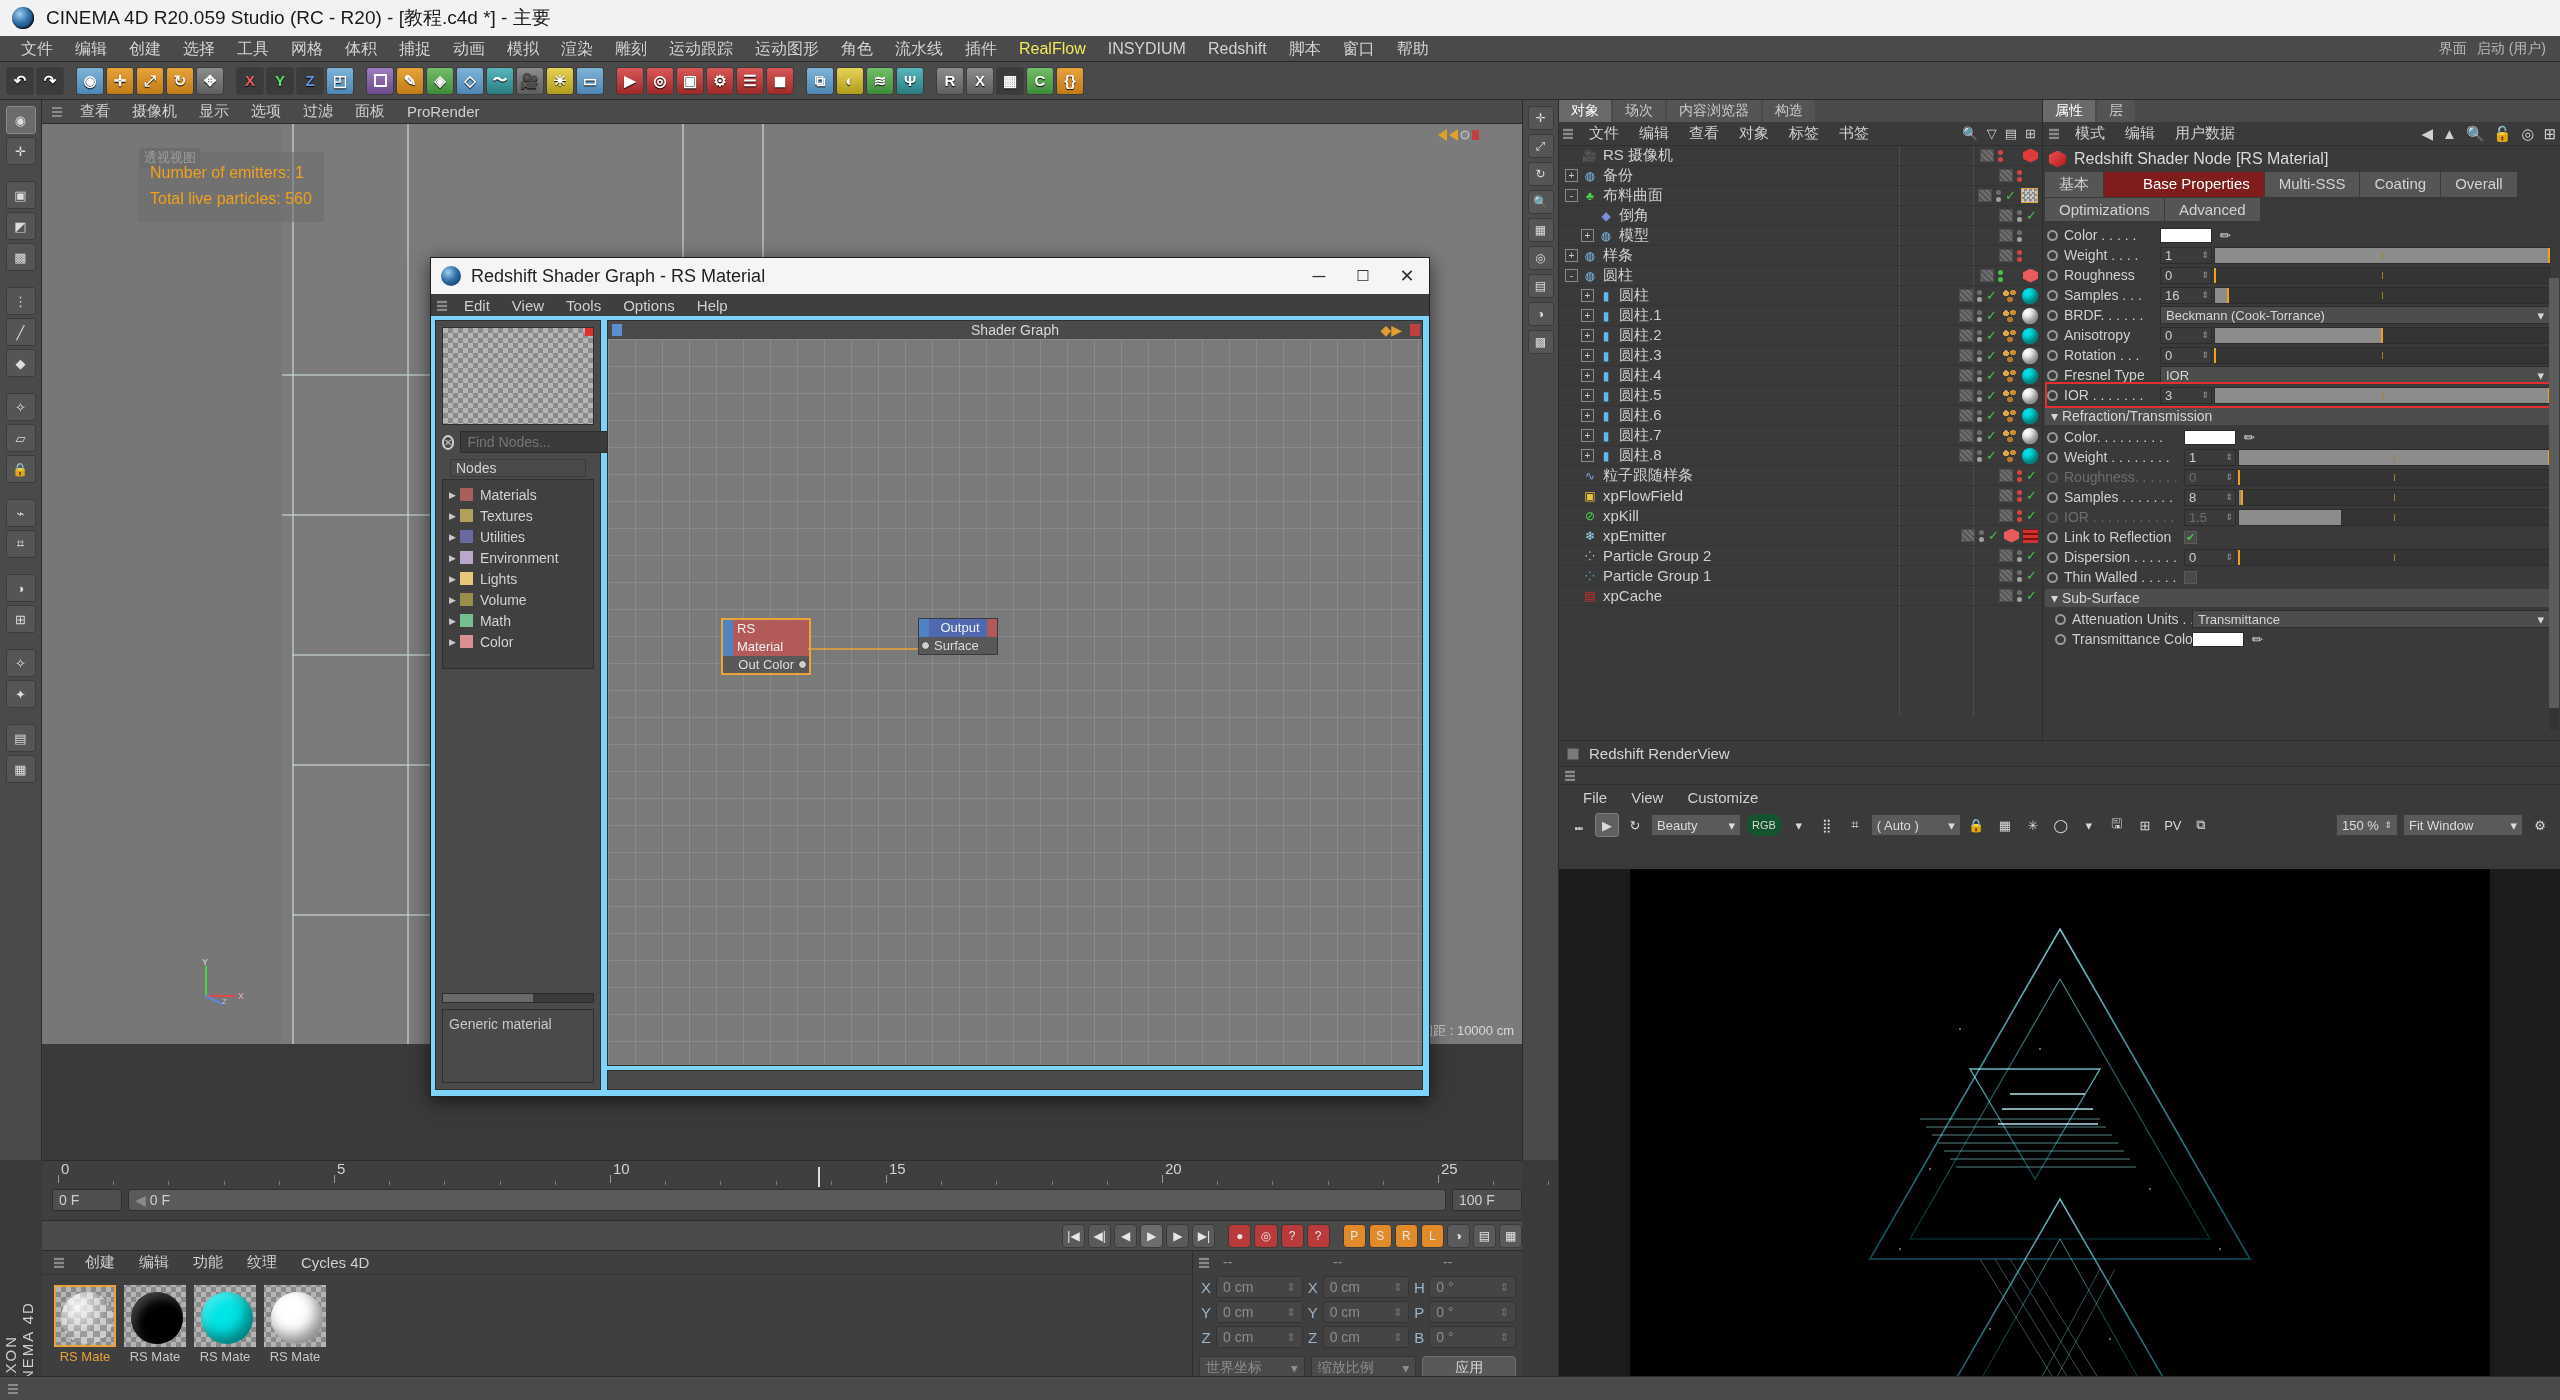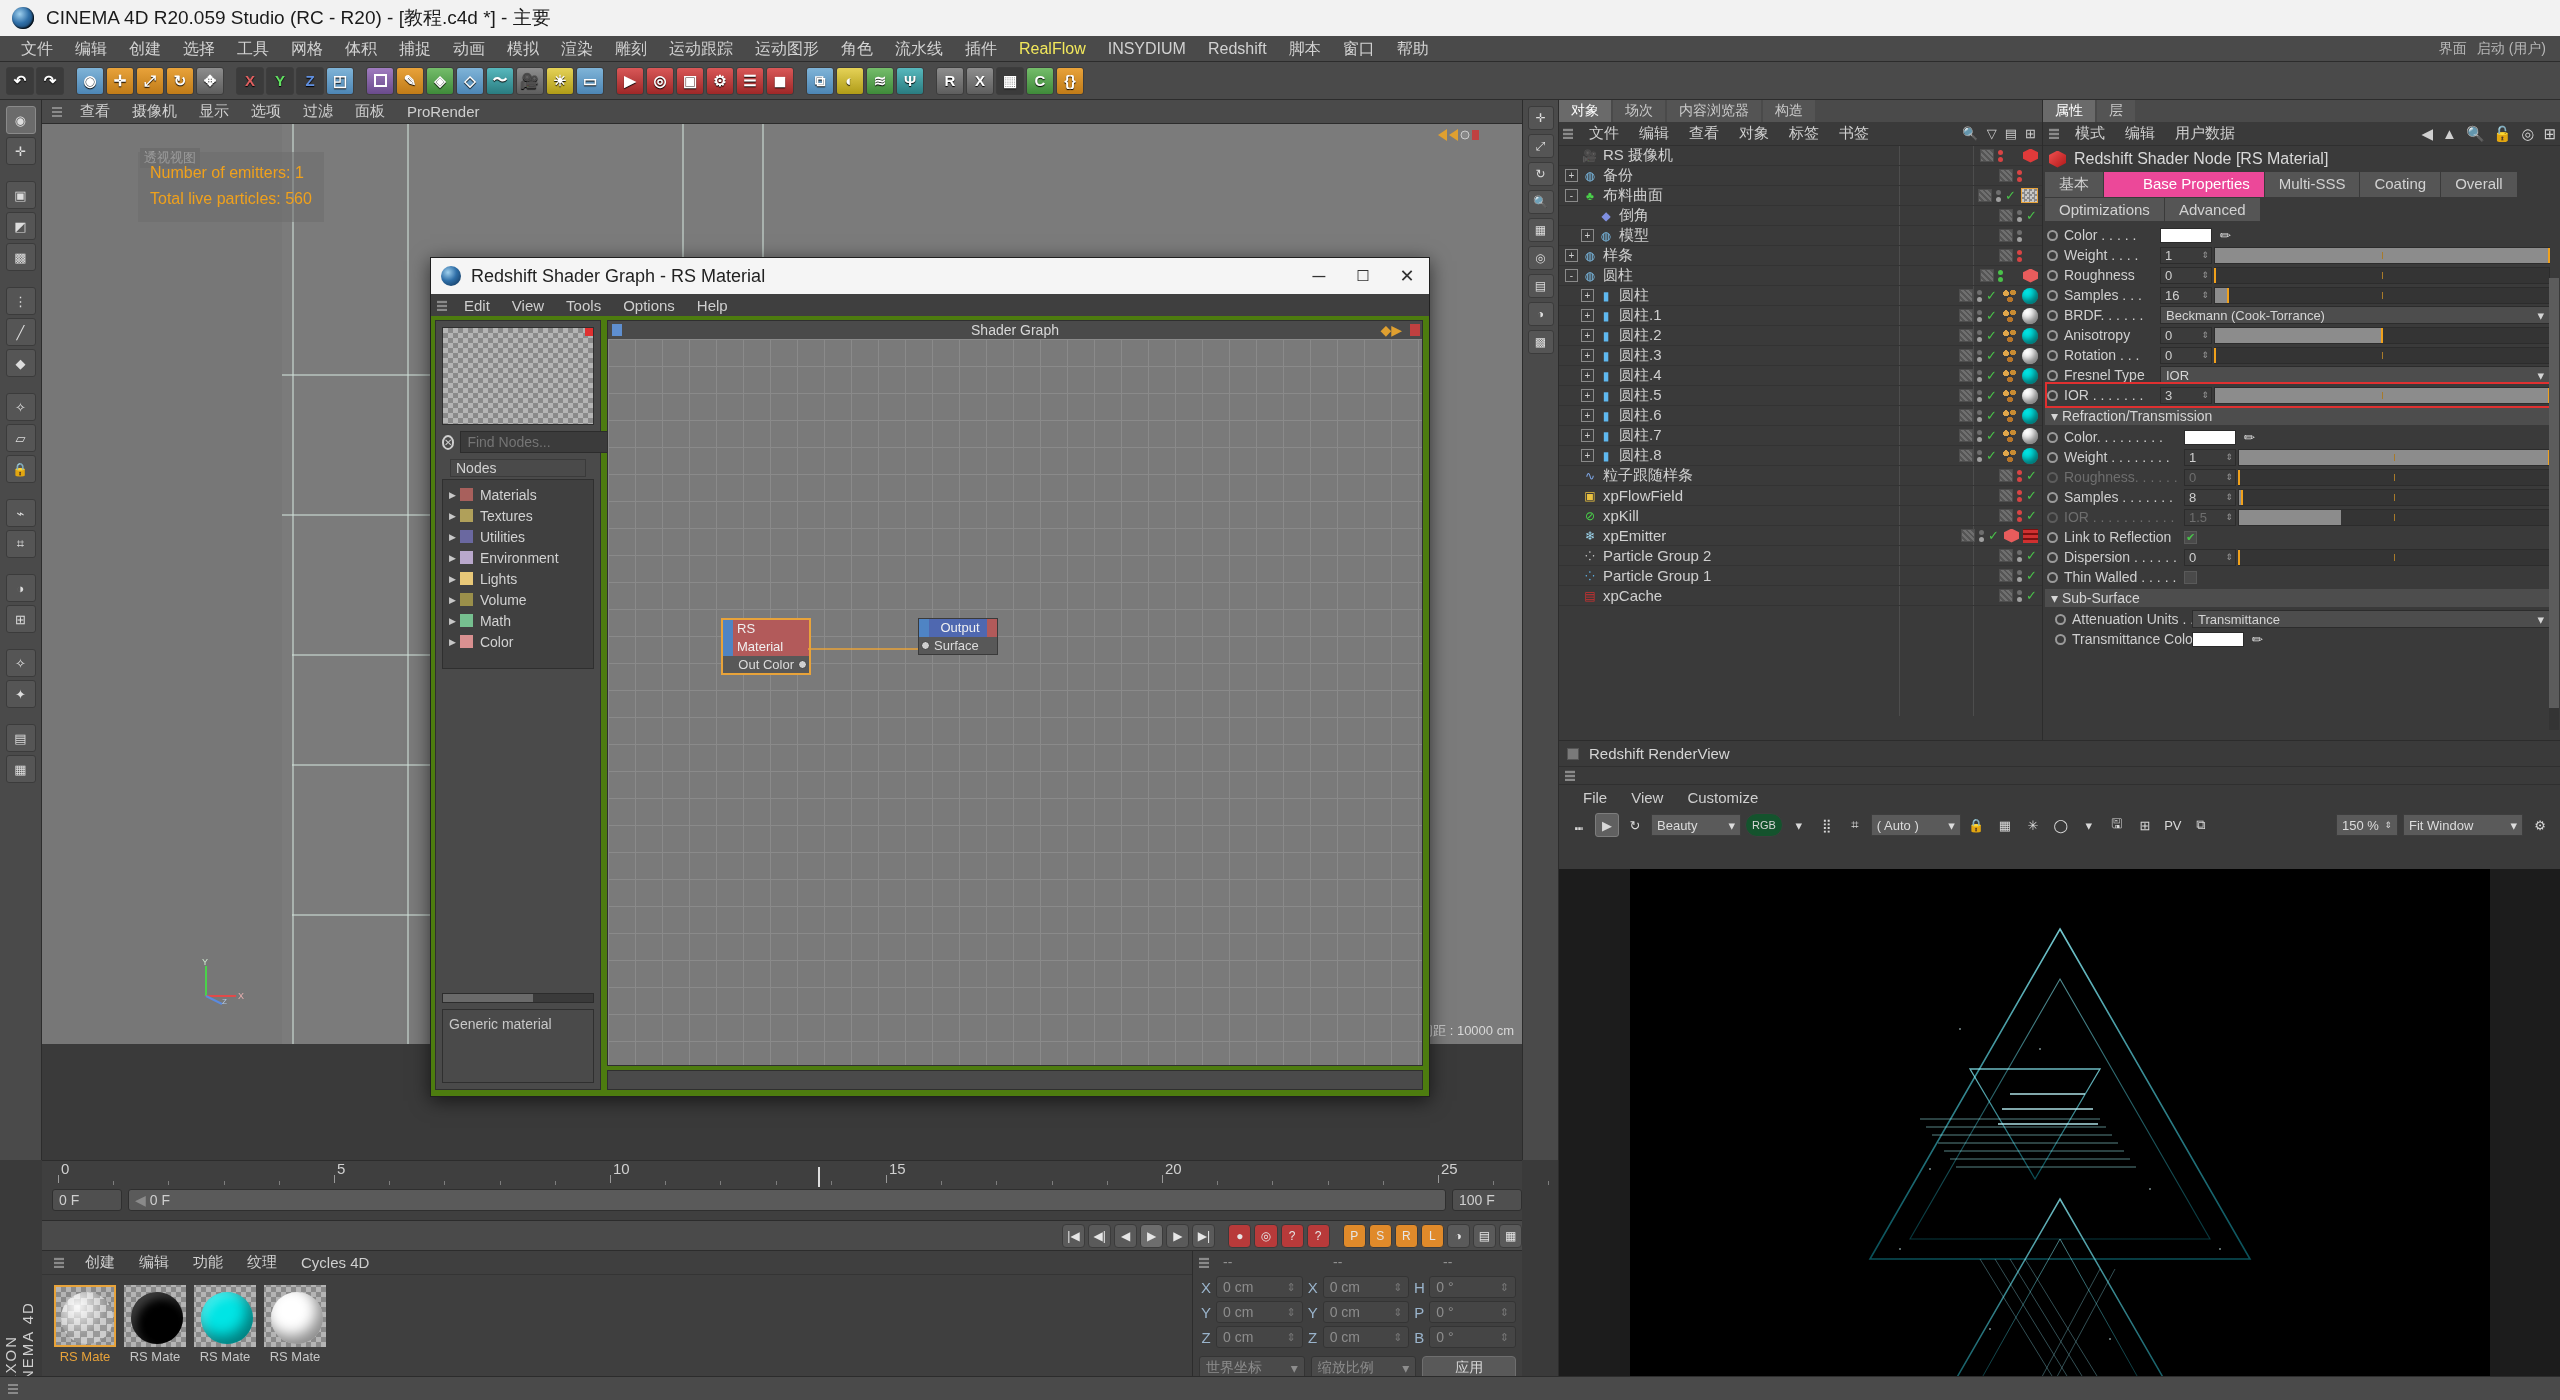--- a/index.html
+++ b/index.html
@@ -175,21 +175,21 @@
   #attrmenu { height:24px; display:flex; align-items:center; font-size:15px; color:#cfcfcf;
     padding-left:6px; border-bottom:1px solid #2f2f2f; position:relative;}
   #attrmenu .am { padding:0 10px; }
   #attrmenu .amicons { position:absolute; right:4px; display:flex; gap:9px; align-items:center; }
   #attrtitle { height:26px; display:flex; align-items:center; font-size:16px; color:#d9d9d9; gap:8px;
     padding-left:6px; }
   #attrtitle .rsicon { width:17px;height:17px;
     background:linear-gradient(135deg,#f05050,#b01818); clip-path:polygon(50% 0,100% 27%,100% 73%,50% 100%,0 73%,0 27%);}
   #attrtabrow { display:flex; flex-wrap:wrap; gap:1px; padding:0 2px; }
   .ptab { font-size:15px; padding:3px 14px; background:#555; color:#d2d2d2; }
-  .ptab.act { background:#ec4899; color:#fff;padding-left:39px; }
+  .ptab.act { background:#7f1d1d; color:#fff;padding-left:39px; }
   .prow { display:flex; align-items:center; height:20px; font-size:14px; color:#cfcfcf; padding-left:4px;
     position:relative;}
   .prow.dis { color:#6e6e6e; }
   .pradio { width:11px;height:11px;border-radius:50%;border:2px solid #9a9a9a; margin-right:6px; flex:none;}
   .prow.dis .pradio { border-color:#5d5d5d; }
   .plab { width:96px; white-space:nowrap; overflow:hidden; flex:none; }
   .plab.wide { width:120px; }
   .pnum { width:52px; height:17px; background:#3b3b3b; border:1px solid #2c2c2c; font-size:13px;
     color:#d0d0d0; display:flex; align-items:center; justify-content:space-between; padding:0 2px 0 4px;
     flex:none;}
@@ -1376,21 +1376,21 @@
           </g>
         </svg>
         
       </div>
     </div>
 
   </div>
 
 </div>
 
-<div id="sgwin" style="position:absolute;left:430px;top:257px;width:1000px;height:840px;background:#4d7c0f;
+<div id="sgwin" style="position:absolute;left:430px;top:257px;width:1000px;height:840px;background:#7dd3fc;
      border:1px solid #202020;box-shadow:0 4px 18px rgba(0,0,0,.6);">
   <div style="height:36px;background:#f5f5f5;display:flex;align-items:center;padding-left:10px;color:#222;font-size:18px;">
     <span style="width:20px;height:20px;border-radius:50%;margin-right:10px;
           background:radial-gradient(circle at 35% 32%,#9fd0ee 0%,#2f6fa8 45%,#0d2c4d 100%);"></span>
     <span>Redshift Shader Graph - RS Material</span>
     <span style="margin-left:auto;display:flex;align-items:center;">
       <span style="width:44px;text-align:center;font-size:18px;color:#333;">─</span>
       <span style="width:44px;text-align:center;font-size:15px;color:#333;">☐</span>
       <span style="width:44px;text-align:center;font-size:18px;color:#333;">✕</span>
     </span>

